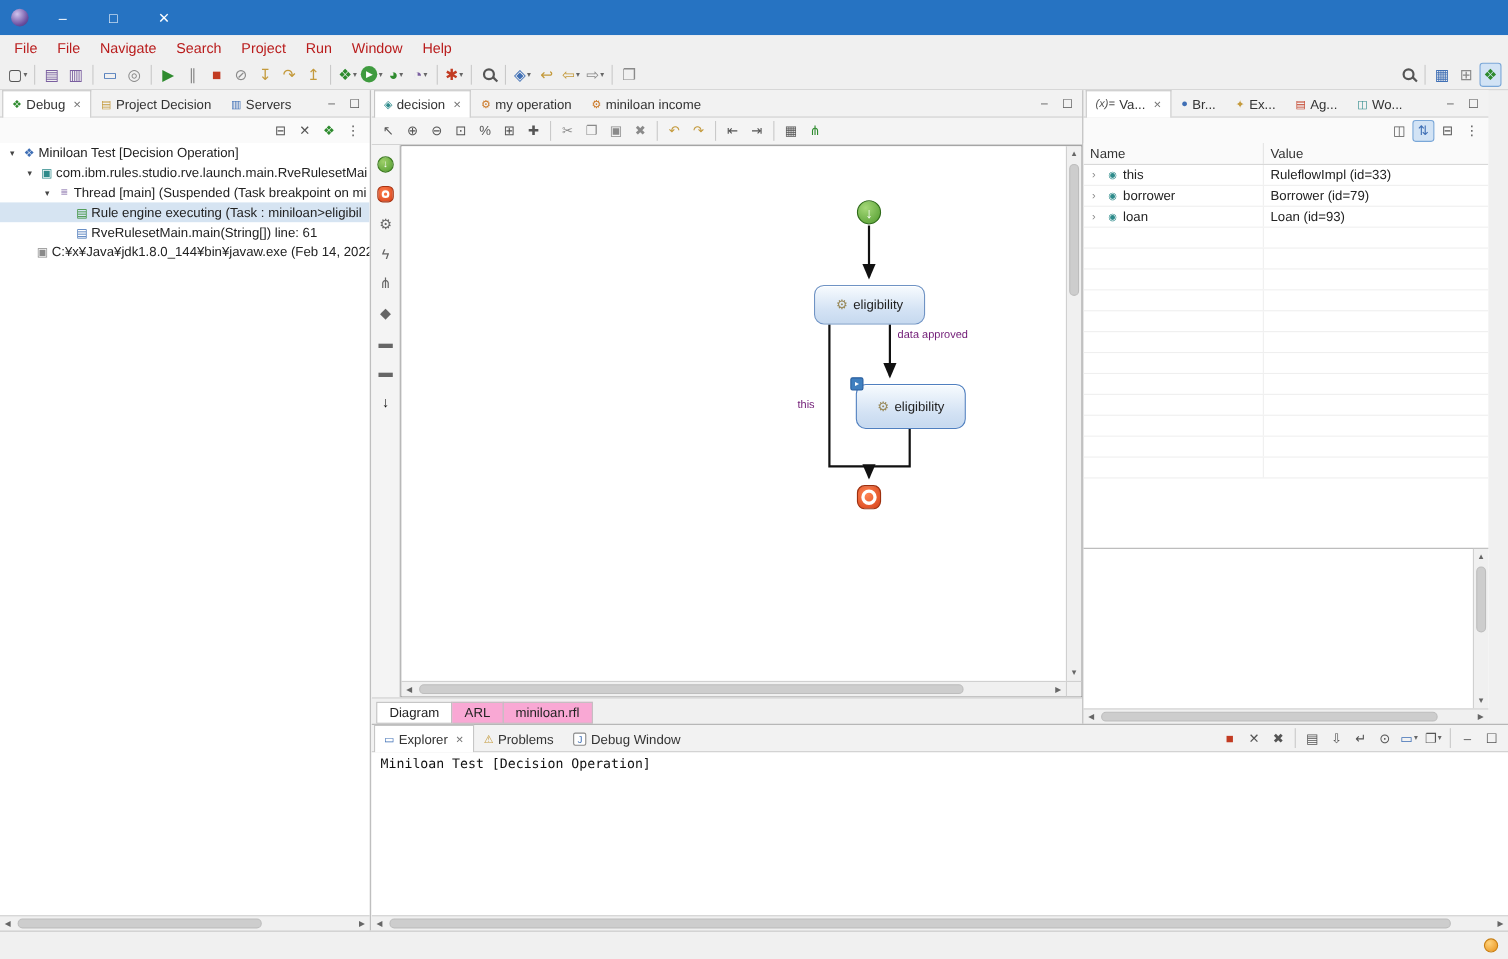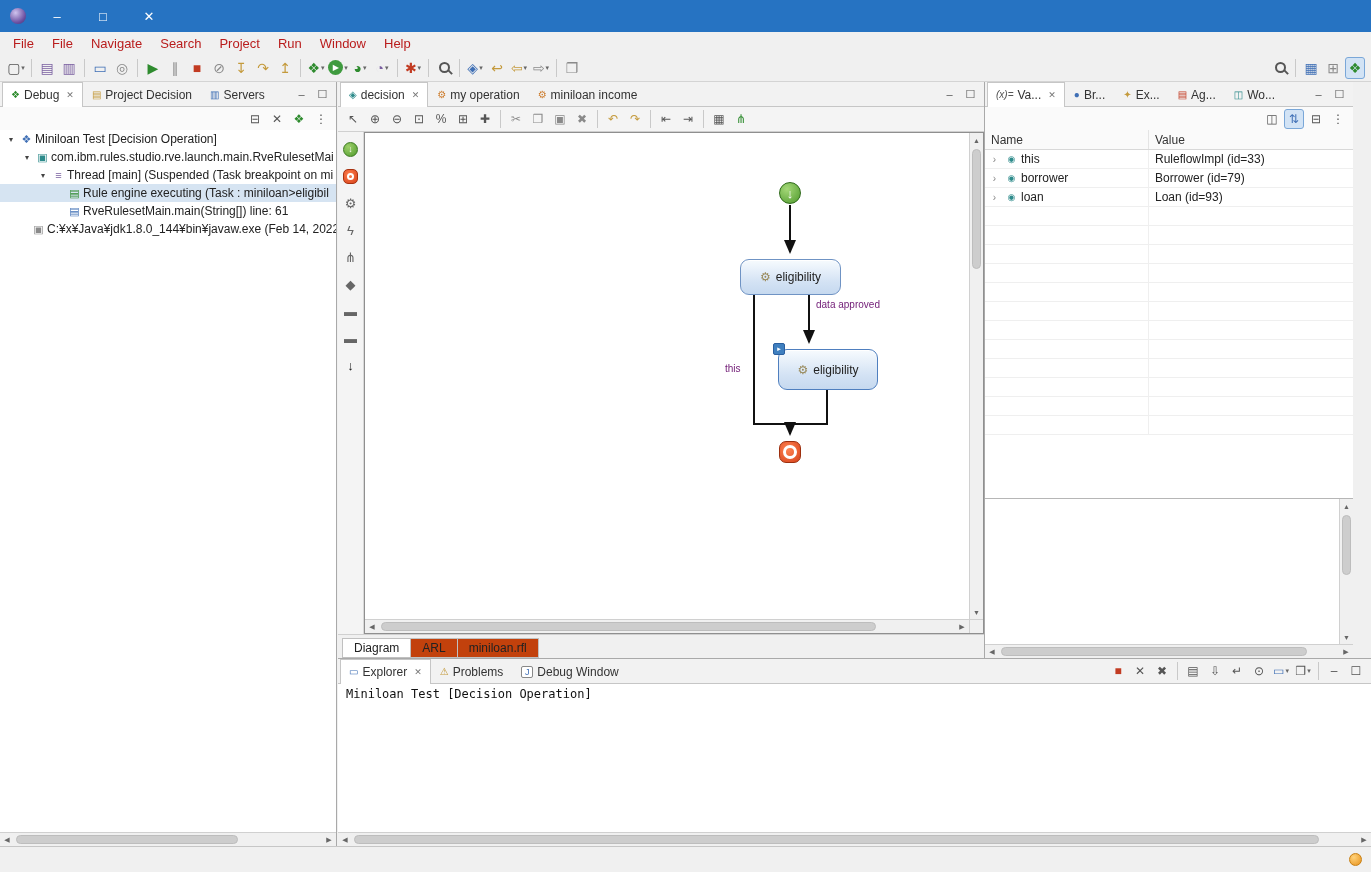--- a/index.html
+++ b/index.html
@@ -88,21 +88,21 @@
   .node-validation{left:375px;top:126px;width:101px}
   .node-eligibility{left:413px;top:216px;width:100px;height:41px;border-color:#4f7fbf}
   .task-gear{font-size:12px;color:#98895a}
   .elig-marker{position:absolute;left:-6px;top:-7px;width:12px;height:12px;background:#3f7fbf;border:1px solid #2a5f9f;border-radius:2px;color:#fff;font-size:7px;display:flex;align-items:center;justify-content:center}
   .node-end{position:absolute;left:414px;top:308px;width:22px;height:22px;border-radius:7px;background:radial-gradient(circle at 40% 35%,#ff8553,#d6411a);border:1px solid #9d2f0e;display:flex;align-items:center;justify-content:center}
   .node-end::after{content:"";width:8px;height:8px;border:3px solid #fff;border-radius:50%}
   .edge-label{position:absolute;font-size:10px;color:#701a75;background:#fff;padding:0 2px;white-space:nowrap}
   .lbl-approved{left:449px;top:166px}
   .lbl-else{left:358px;top:230px}
   .editor-bottom-tabs{position:absolute;left:0;right:0;bottom:0;height:24px;background:#f0f0f0;display:flex;align-items:flex-end;padding-left:5px;border-top:1px solid #d0d0d0}
-  .btab{height:20px;display:flex;align-items:center;padding:0 11px;font-size:12px;border:1px solid #c0c0c0;background:#c2410c;margin-left:-1px}
+  .btab{height:20px;display:flex;align-items:center;padding:0 11px;font-size:12px;border:1px solid #c0c0c0;background:#f9a8d4;margin-left:-1px}
   .btab.active{background:#fff;z-index:1}
 
   
   .vars-table{position:absolute;top:48px;left:0;right:0;height:368px;background:#fff;overflow:hidden}
   .vhead{height:20px;display:flex;background:#fafafa;border-bottom:1px solid #d8d8d8;font-size:12px;color:#333}
   .col-name{width:164px;padding-left:6px;border-right:1px solid #e4e4e4;display:flex;align-items:center;overflow:hidden;white-space:nowrap}
   .col-value{flex:1;padding-left:6px;display:flex;align-items:center;overflow:hidden;white-space:nowrap}
   .vrow{height:19px;display:flex;font-size:12px;border-bottom:1px solid #efefef}
   .vrow .col-name{border-right:1px solid #efefef;padding-left:2px;gap:2px}
   .chev{width:15px;text-align:center;color:#888;font-size:10px;flex:none}

